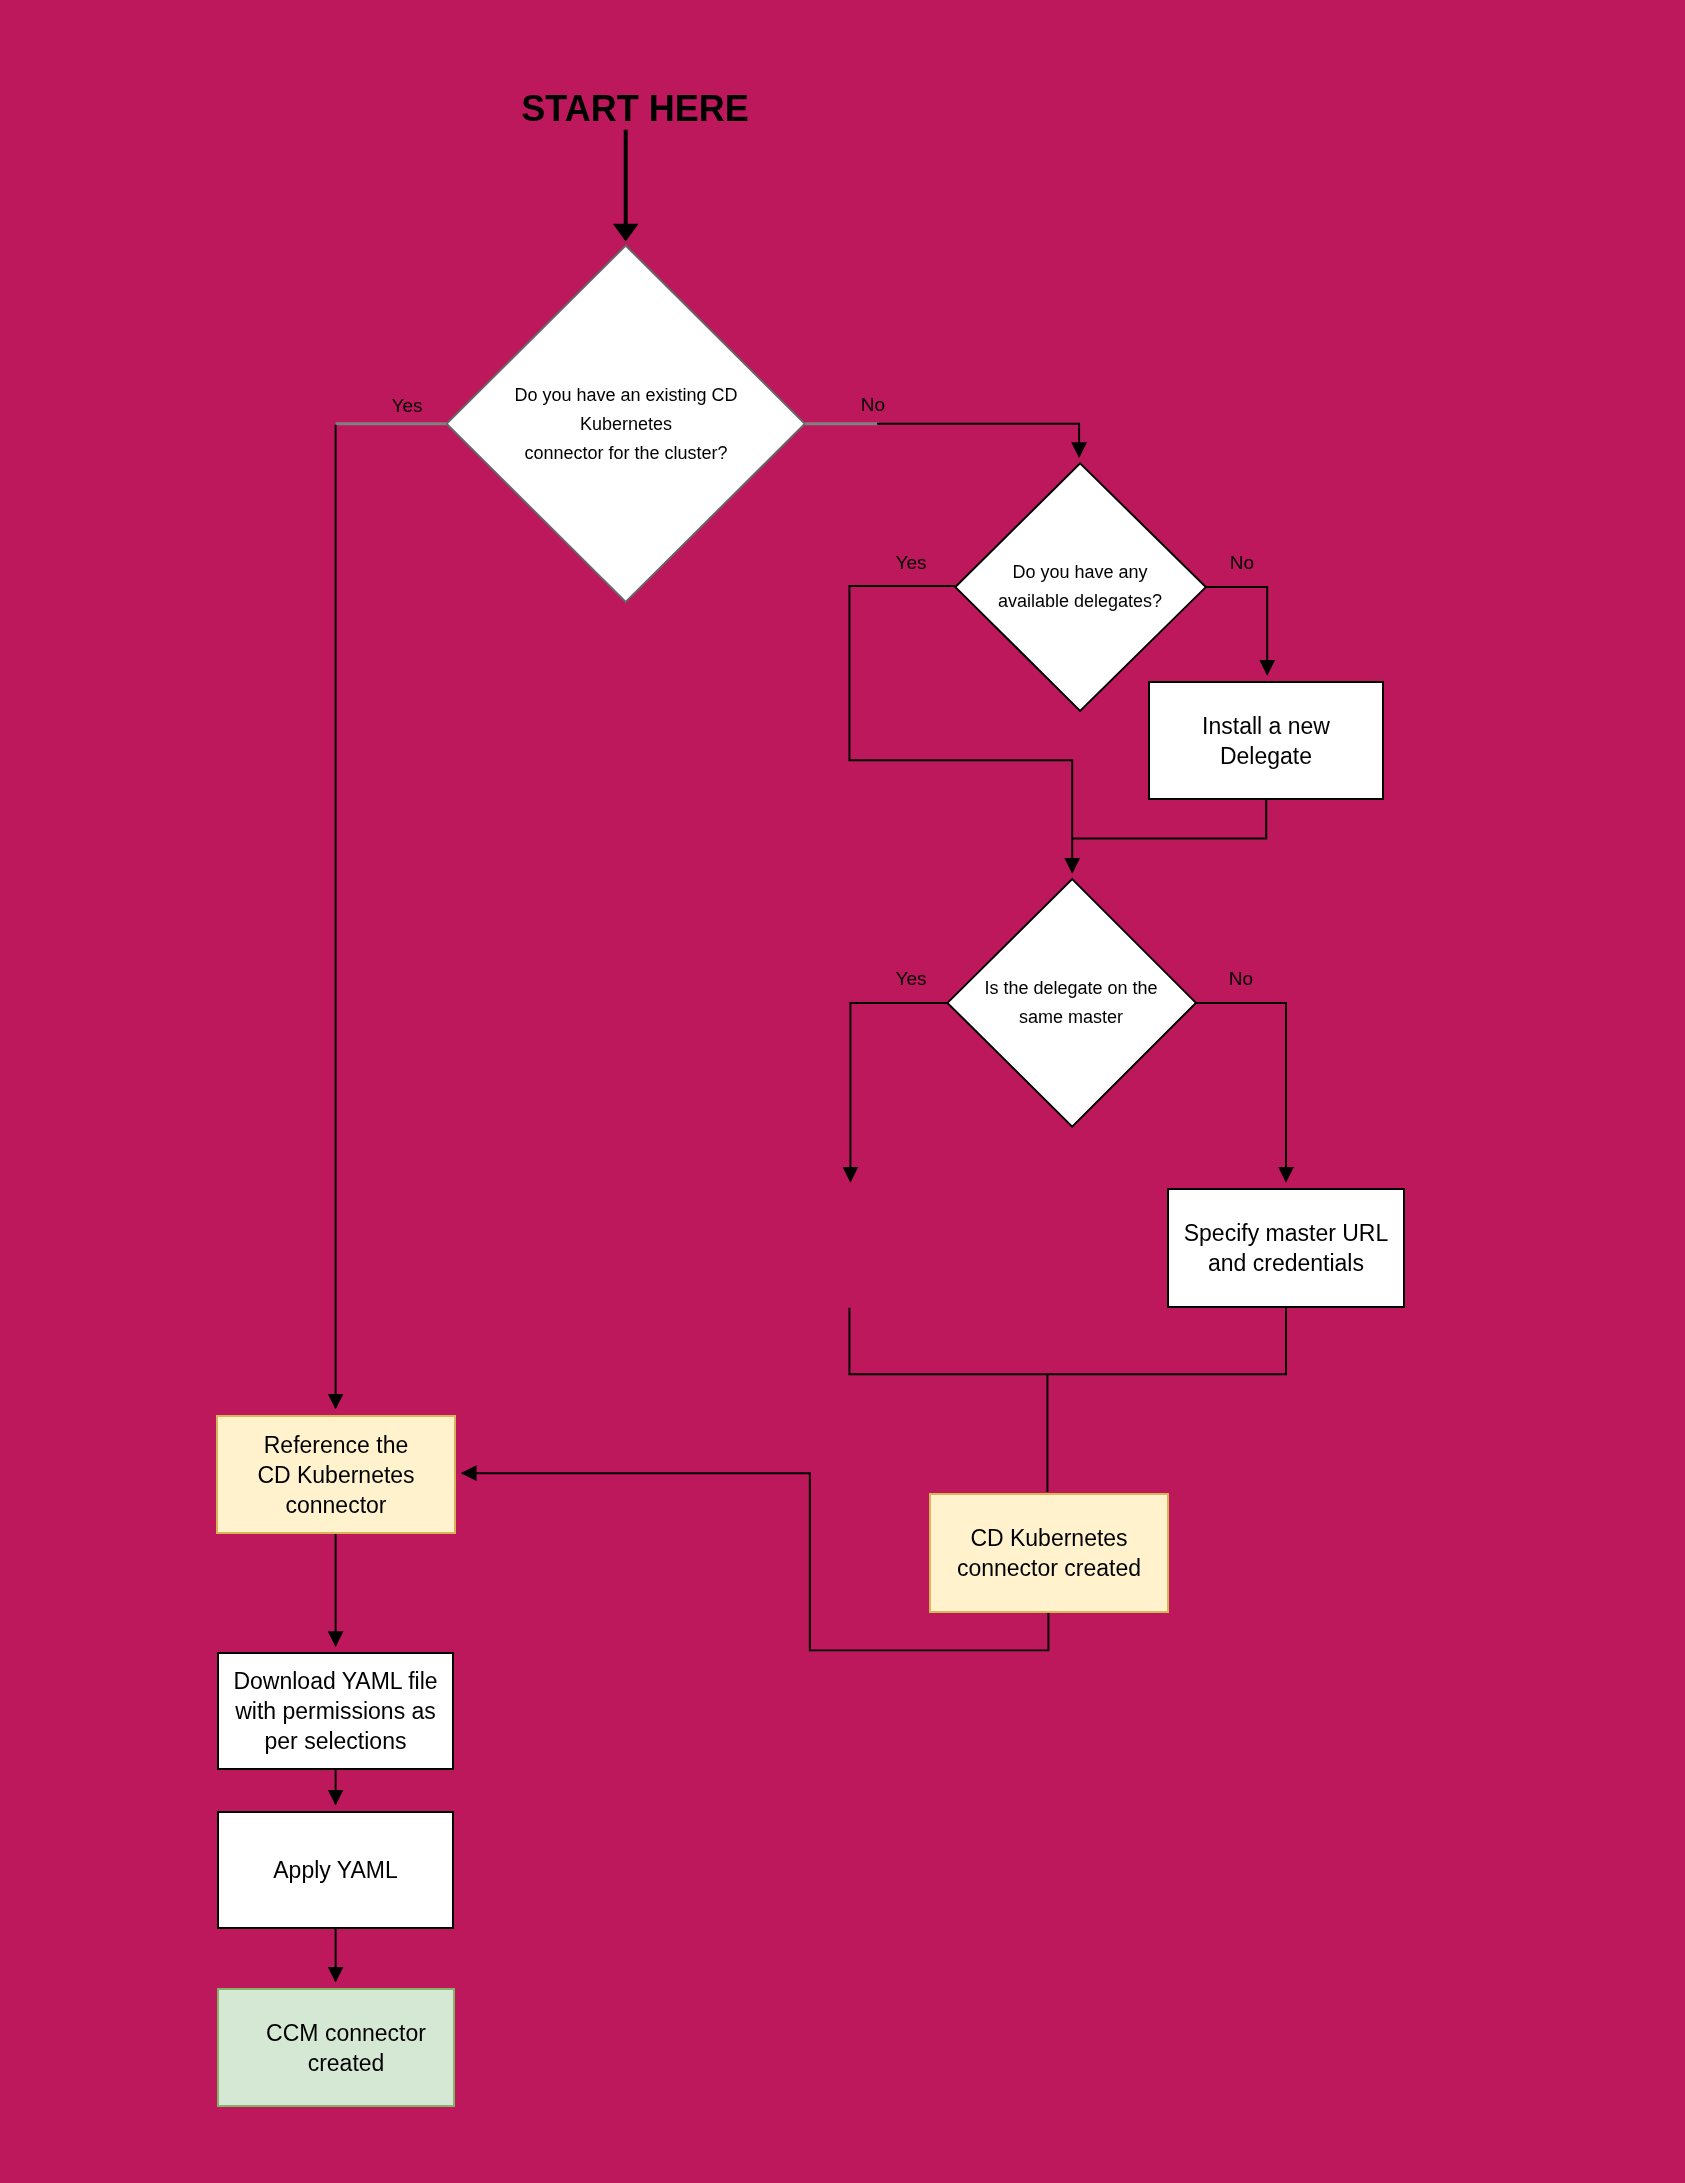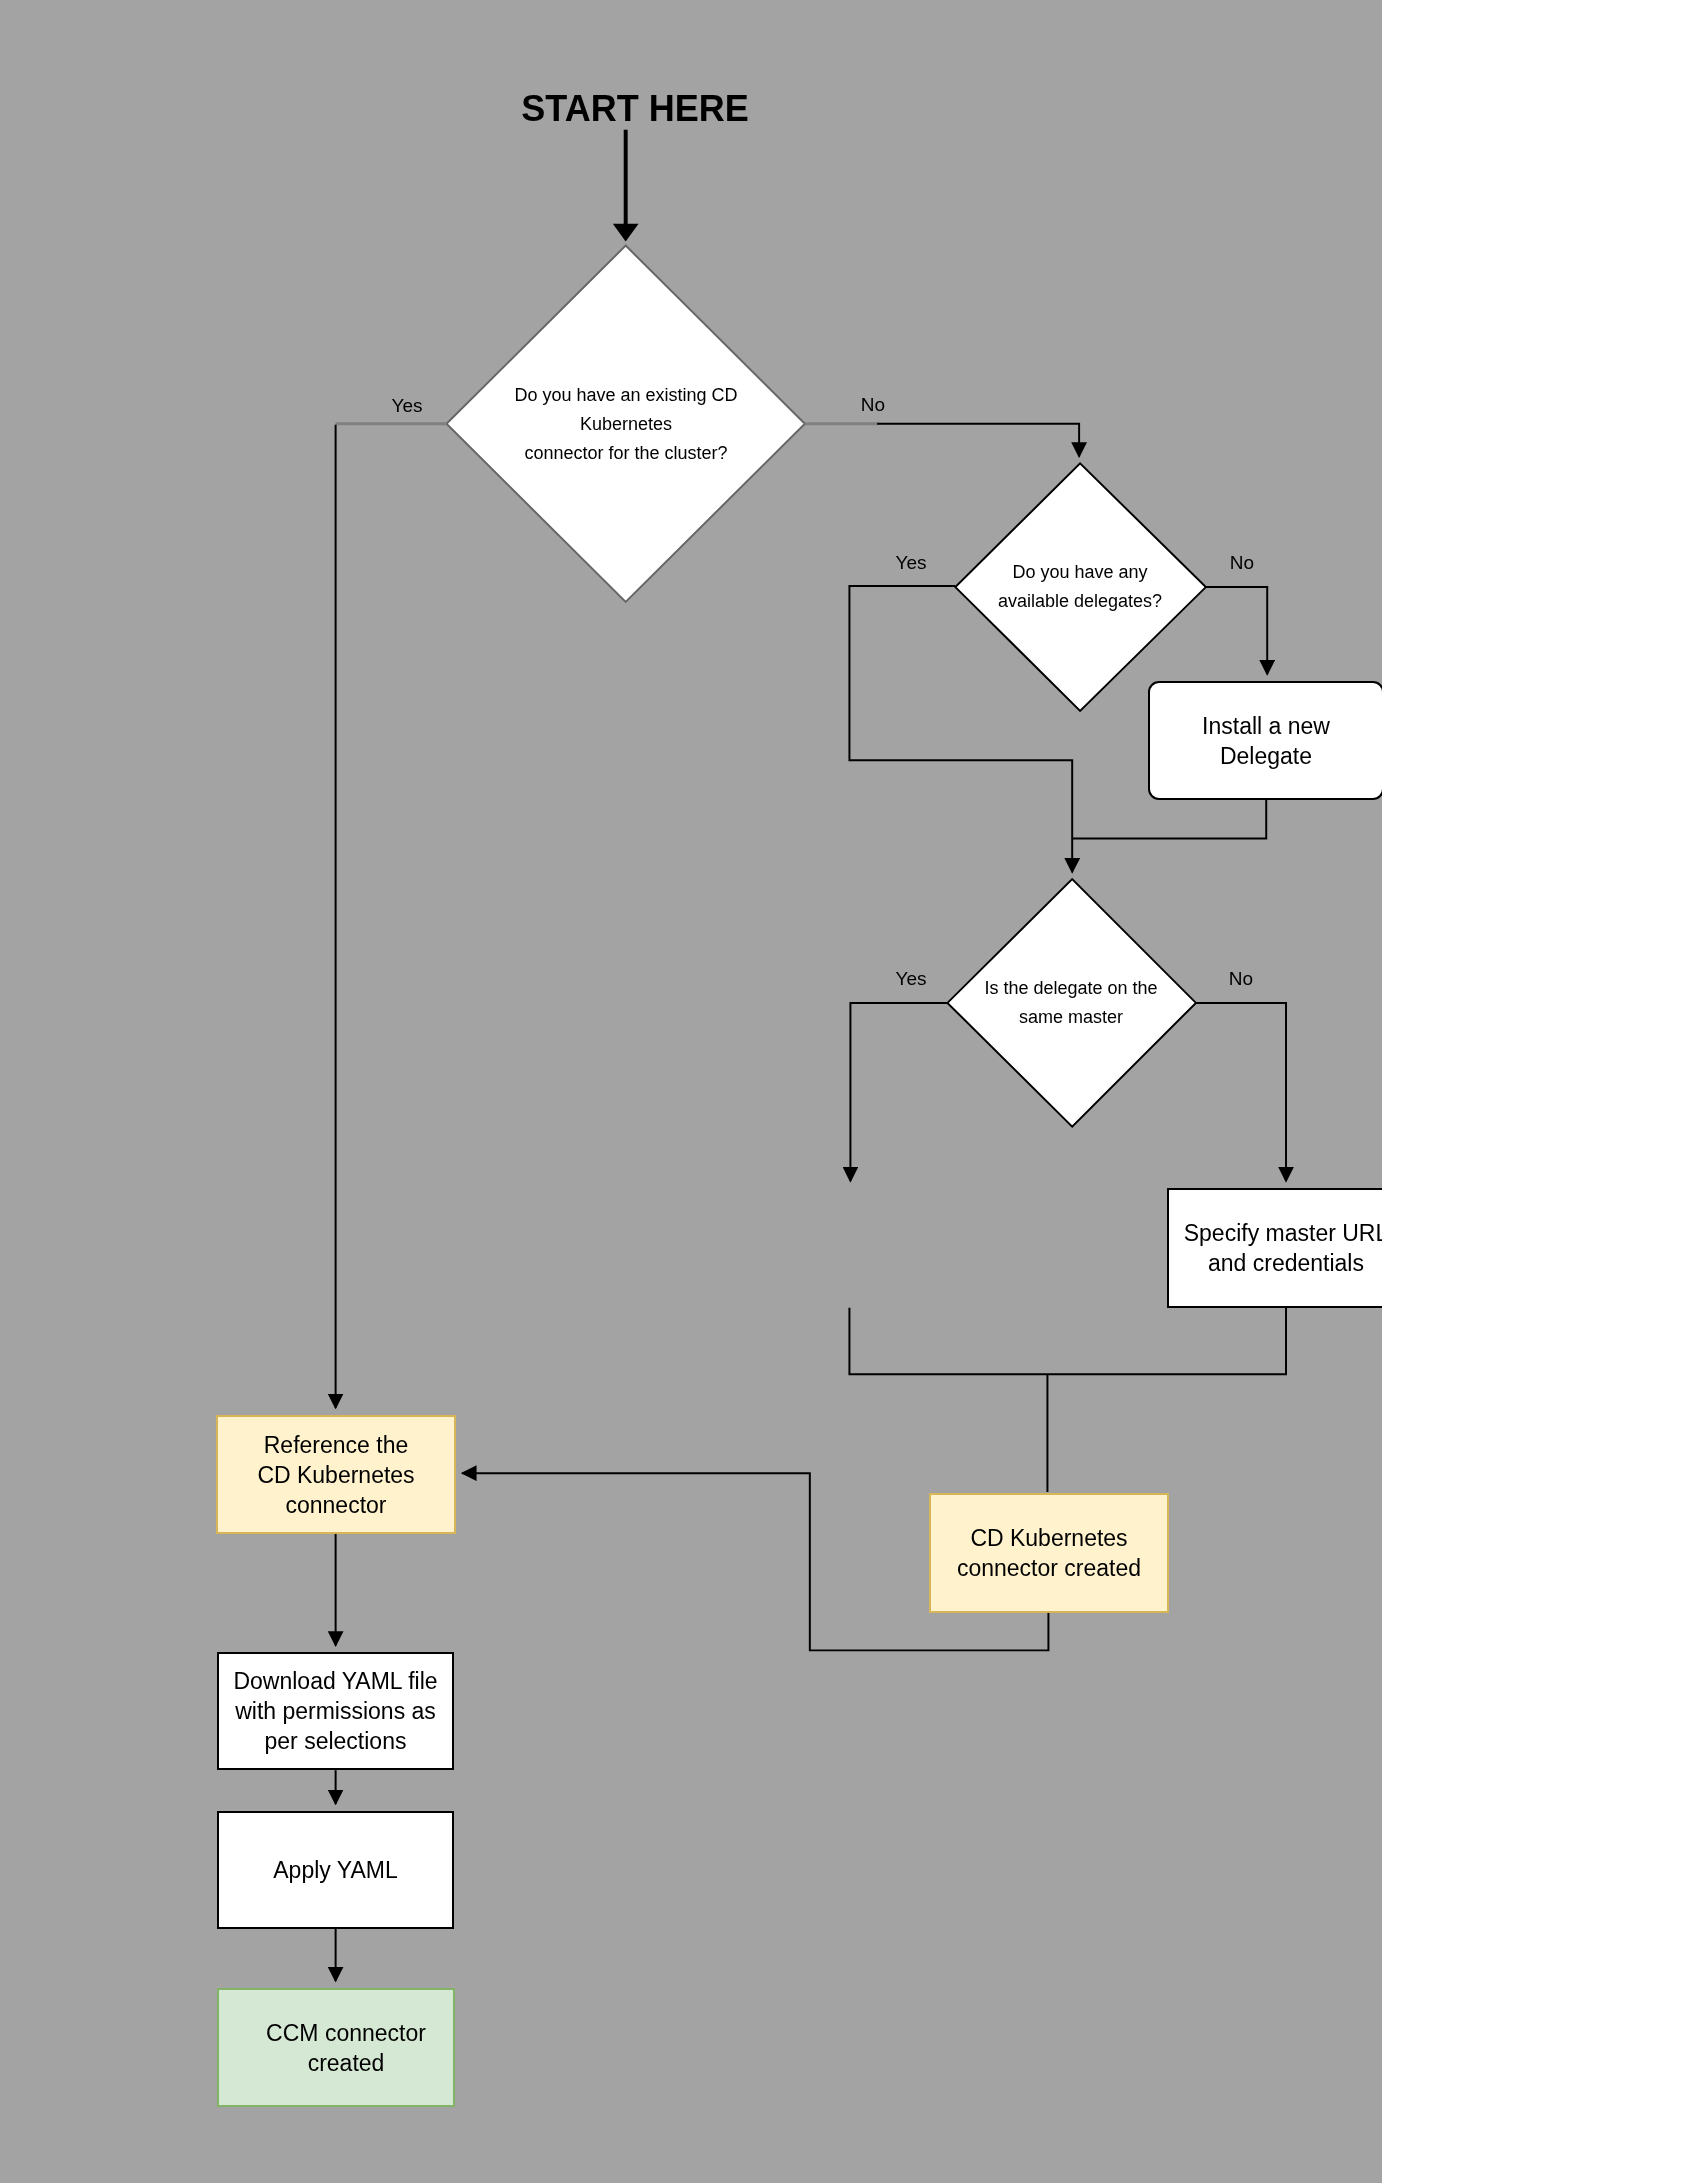--- a/index.html
+++ b/index.html
@@ -1,20 +1,20 @@
 <!DOCTYPE html>
 <html><head>
 <meta charset="utf-8">
 <style>
   html, body { margin: 0; padding: 0; background: #ffffff; }
   .canvas {
     position: relative;
-    width: 1382px;
+    width: 1685px;
     height: 2184px;
-    background: #a3a3a3;
+    background: #be185d;
     font-family: "Liberation Sans", sans-serif;
     color: #000000;
     overflow: hidden;
   }
   svg.wires {
     position: absolute;
     left: 0; top: 0;
     width: 1685px; height: 2184px;
   }
   .node {
@@ -114,21 +114,21 @@
   <div class="dlabel" style="left:947px; top:879px; width:248px; height:248px;">Is the delegate on the
 same master</div>
 
   <div class="elabel" style="left:407px; top:405px;">Yes</div>
   <div class="elabel" style="left:873px; top:404px;">No</div>
   <div class="elabel" style="left:911px; top:562px;">Yes</div>
   <div class="elabel" style="left:1242px; top:562px;">No</div>
   <div class="elabel" style="left:911px; top:978px;">Yes</div>
   <div class="elabel" style="left:1241px; top:978px;">No</div>
 
-  <div class="node plain" style="left:1148px; top:681px; width:236px; height:119px;border-radius:11px;">Install a new
+  <div class="node plain" style="left:1148px; top:681px; width:236px; height:119px;">Install a new
 Delegate</div>
 
 
   <div class="node plain" style="left:1167px; top:1188px; width:238px; height:120px;">Specify master URL
 and credentials</div>
 
   <div class="node accent" style="left:929px; top:1493px; width:240px; height:120px;">CD Kubernetes
 connector created</div>
 
   <div class="node accent" style="left:216px; top:1415px; width:240px; height:119px;">Reference the

